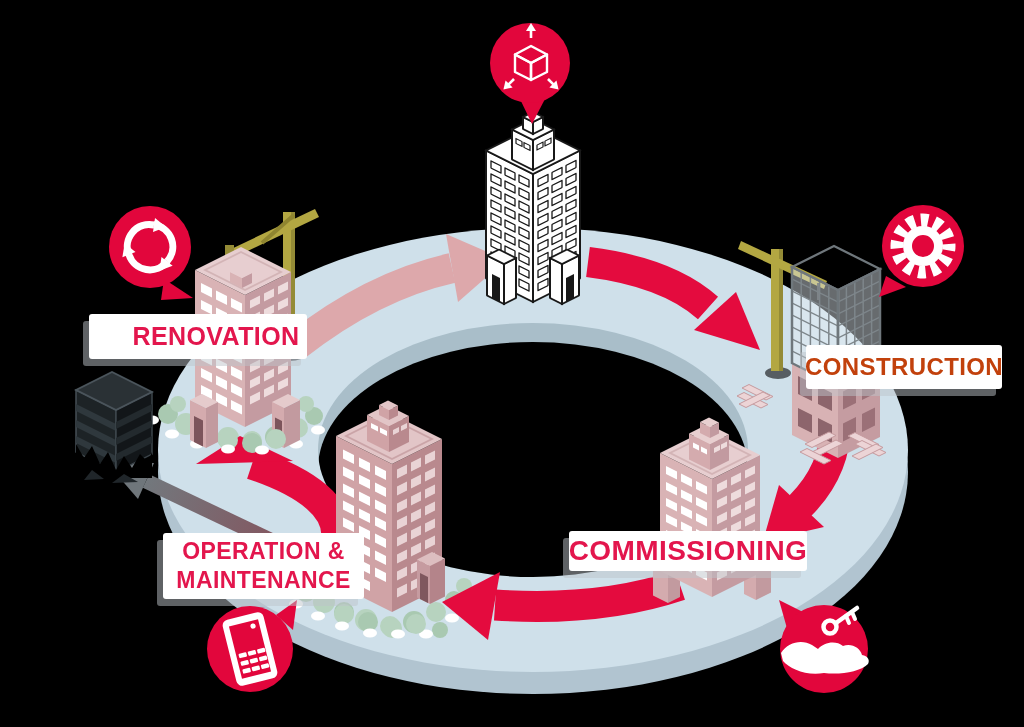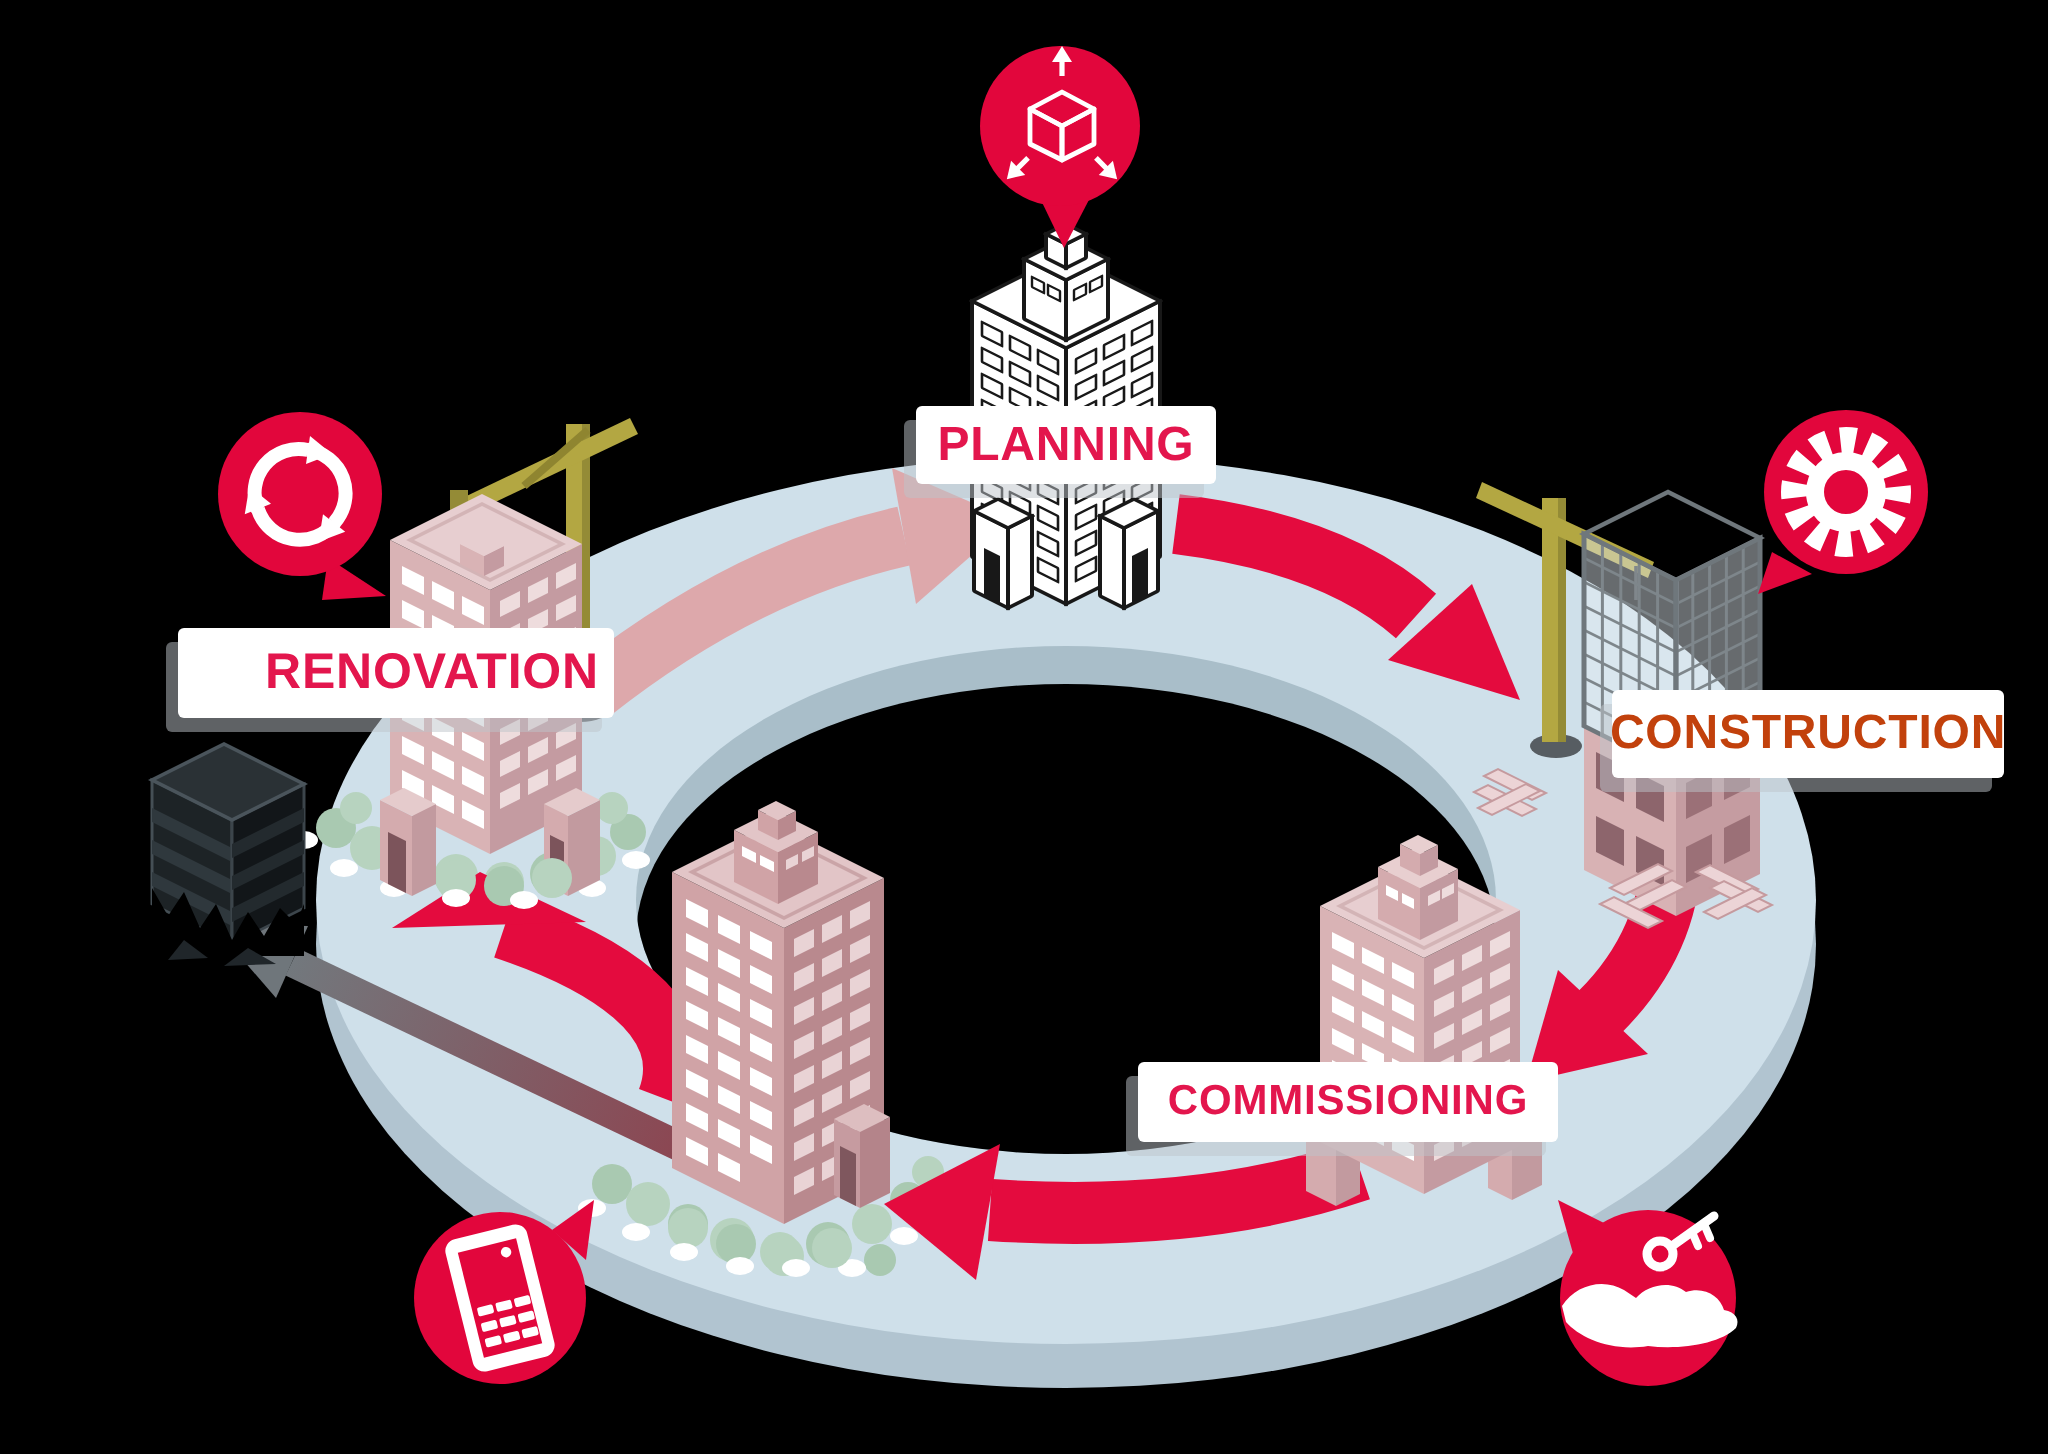--- a/index.html
+++ b/index.html
@@ -662,22 +662,25 @@
         <polygon points="153,232 155,218 166,227" fill="#fff"></polygon>
       </g>
       <g transform="rotate(240 150 247)">
         <path d="M 129 255 A 22 22 0 0 1 154 225" fill="none" stroke="#fff" stroke-width="7"></path>
         <polygon points="153,232 155,218 166,227" fill="#fff"></polygon>
       </g>
     </g>
   </g>
 </svg>
 
-<div class="stage-label" style="left:458px;top:203px;width:150px;height:39px;font-size:24px;color:#e3164d;">PLANNING</div>
 
 <div class="stage-label" style="left:806px;top:345px;width:196px;height:44px;font-size:24px;color:#c2410c;">CONSTRUCTION</div>
 
-<div class="stage-label" style="left:569px;top:531px;width:210px;height:40px;font-size:21px;color:#e3164d;">COMMISSIONING</div>
-
+<div class="stage-label" style="left:569px;top:531px;width:238px;height:40px;font-size:28px;color:#e3164d;">COMMISSIONING</div>
+
+<div class="stage-label" style="left:163px;top:533px;width:201px;height:66px;font-size:23px;color:#e3164d;flex-direction:column;line-height:1.28;">
+  <span>OPERATION &amp;</span>
+  <span>MAINTENANCE</span>
+</div>
 
 <div class="stage-label" style="left:89px;top:314px;width:182px;height:45px;font-size:25px;color:#e3164d;padding-left:36px;">RENOVATION</div>
 
 </div>
 
 </body></html>

